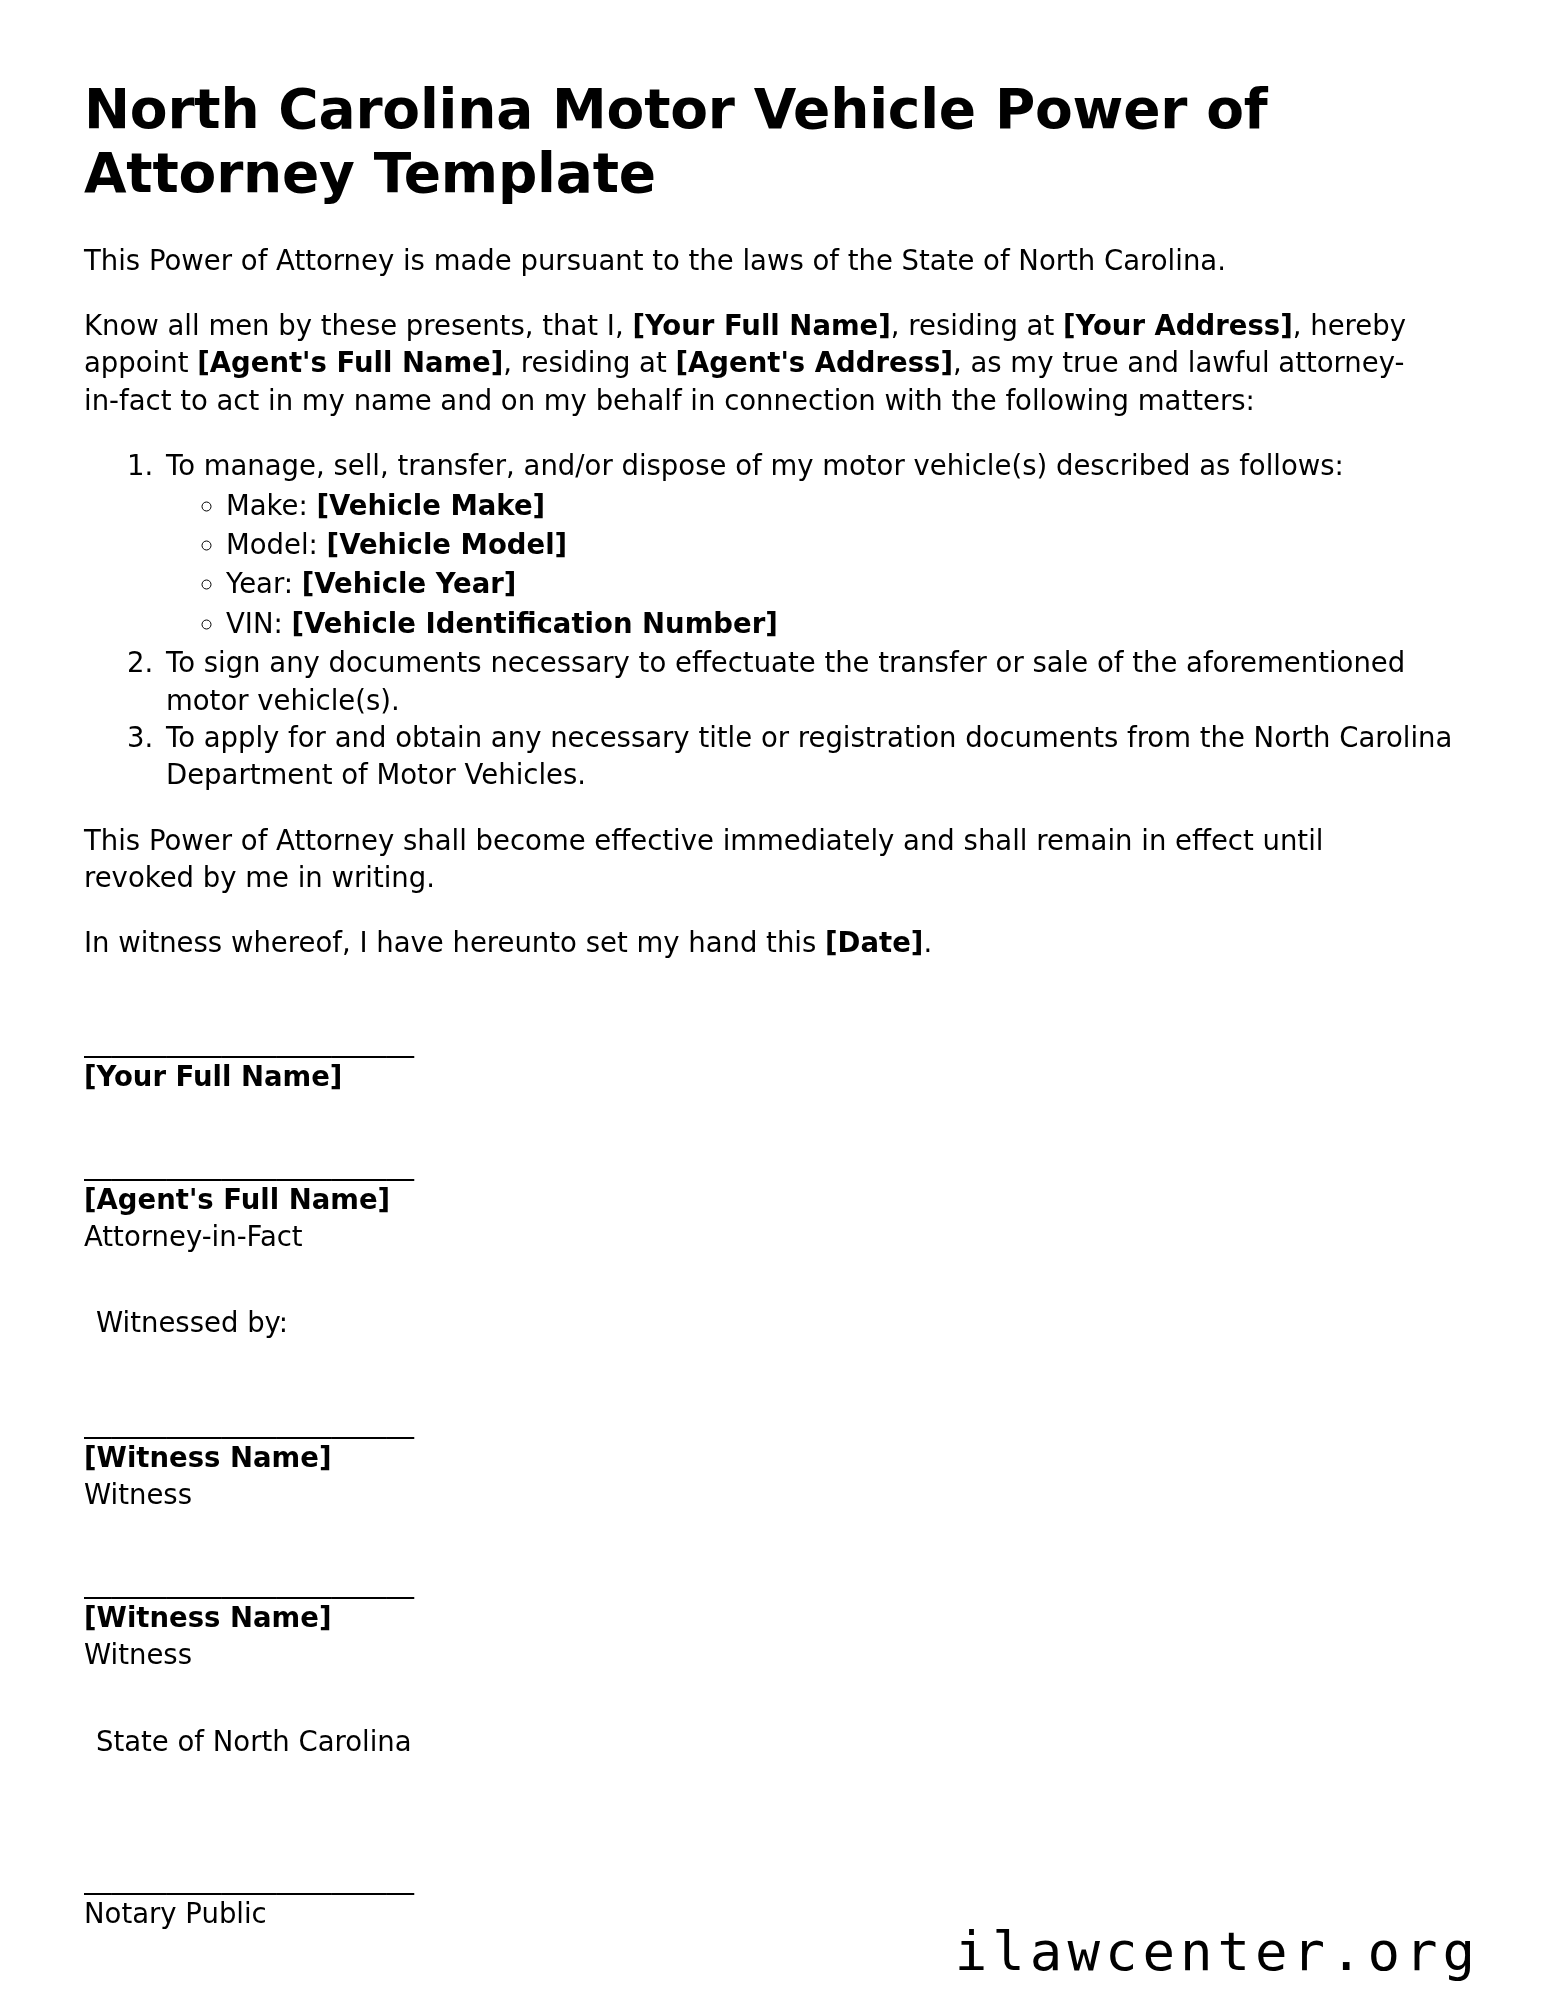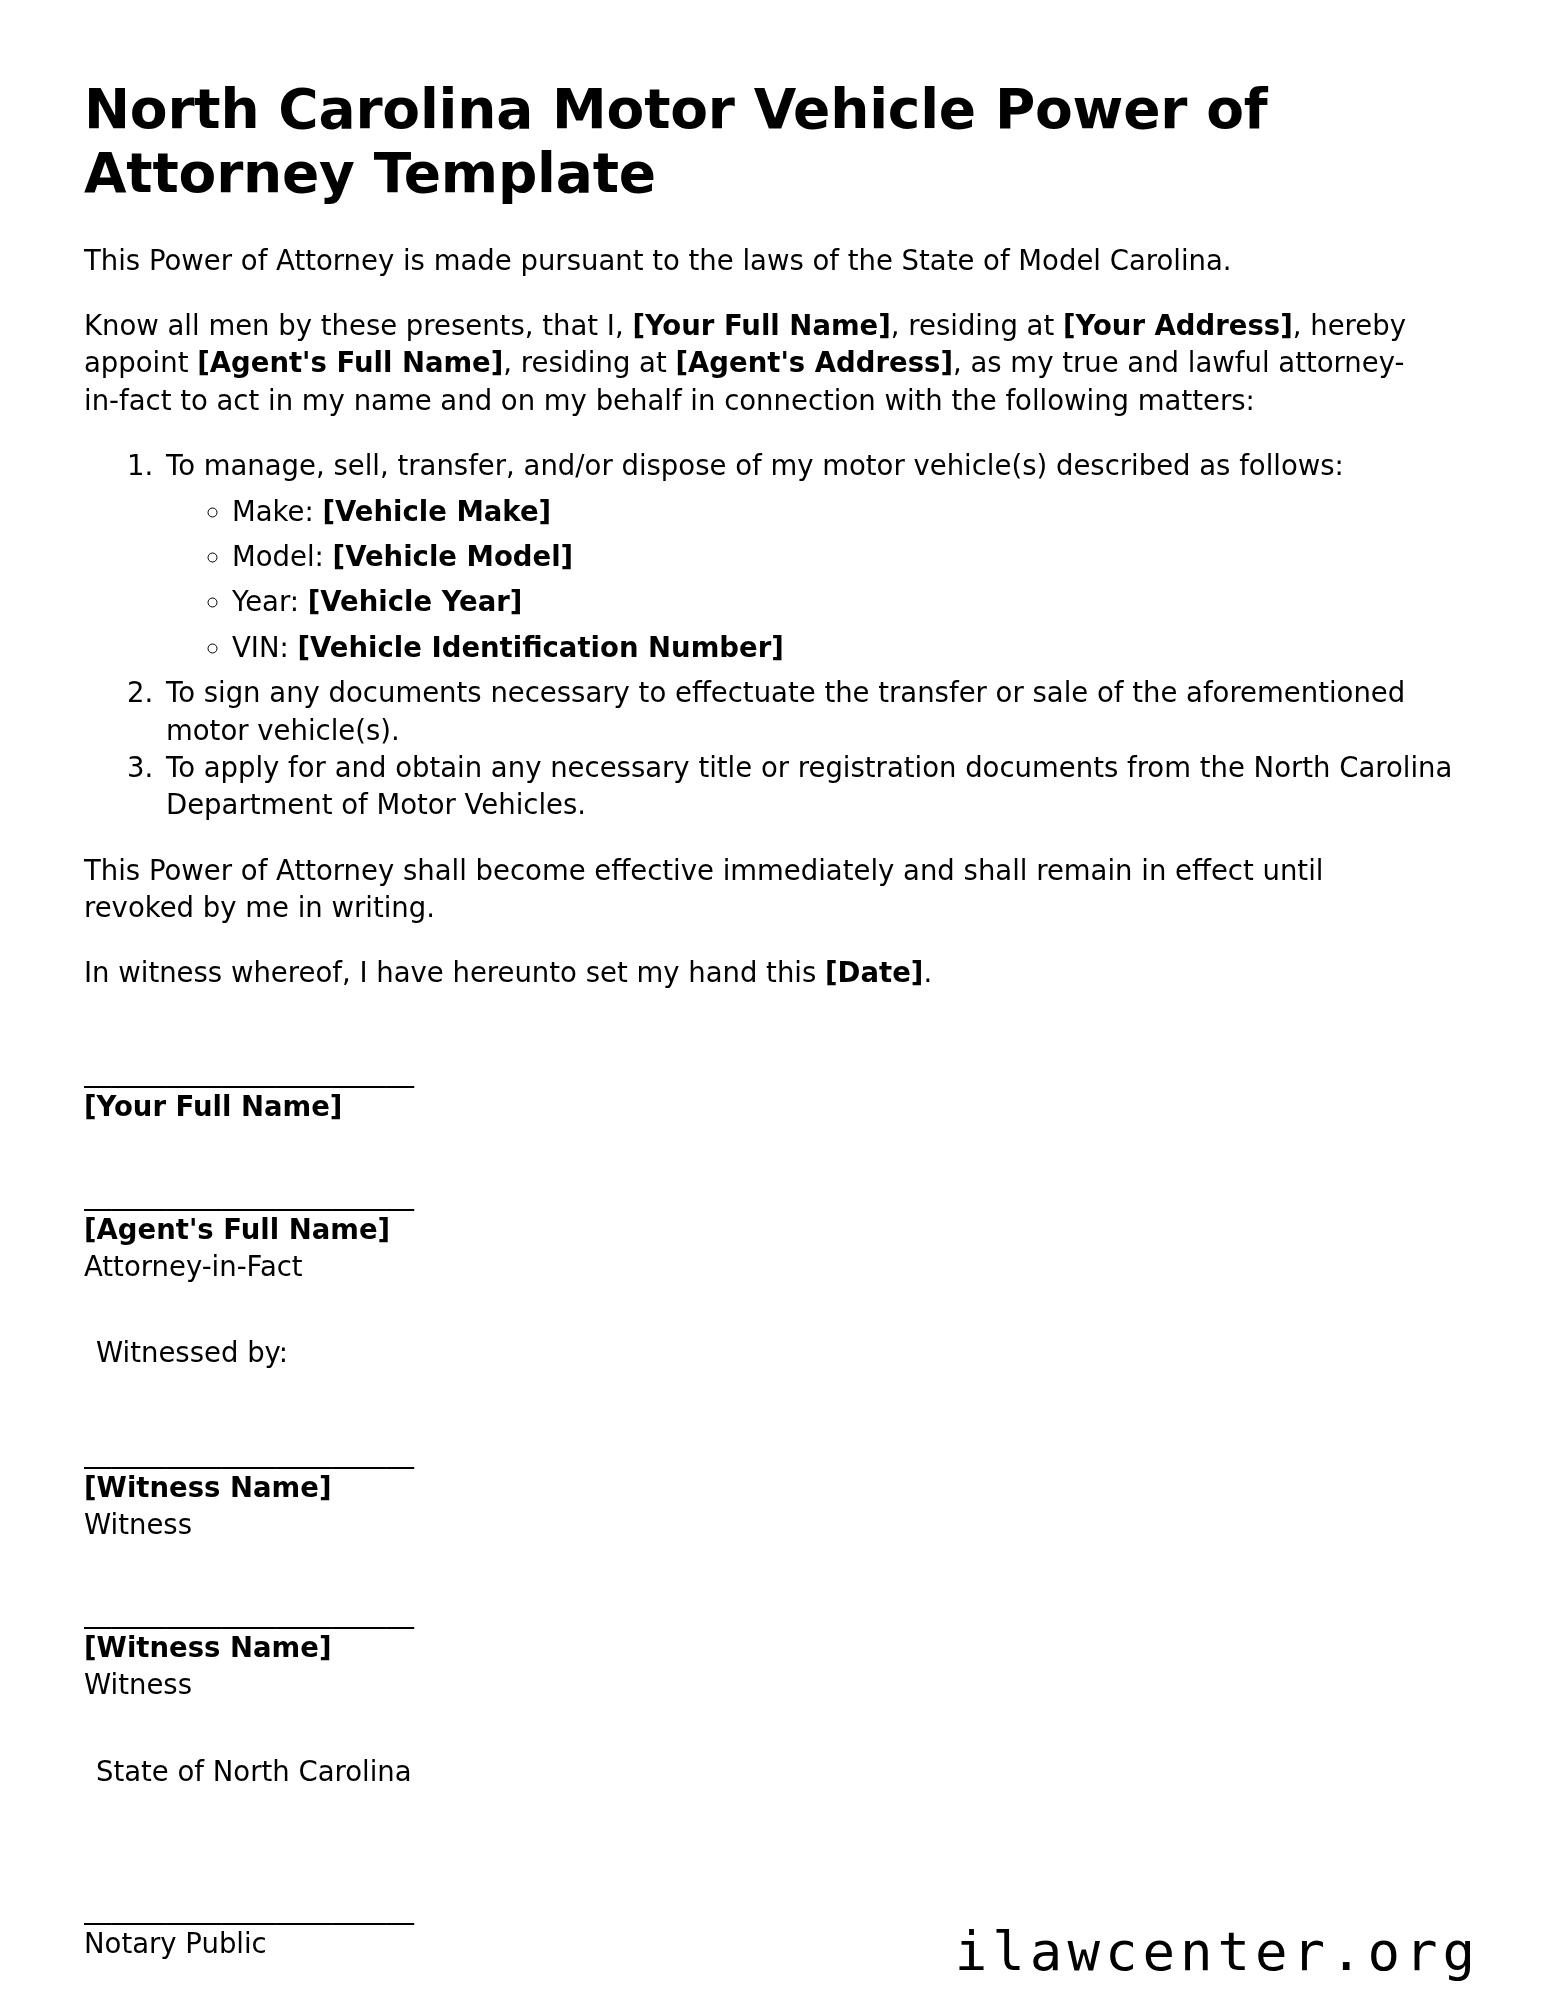--- a/index.html
+++ b/index.html
@@ -51,21 +51,21 @@
   }
   ol.main-list > li {
     margin: 0 0 0 0;
     padding-left: 4px;
   }
   ul.sub-list {
     list-style: circle;
     margin: 0;
     padding-left: 58px;
   }
-  ul.sub-list > li { margin: 8px; }
+  ul.sub-list > li { margin: 2px; }
 
   .sig-block { margin-top: 0; }
   .sig-line {
     font-size: 27.5px;
     line-height: 1.0;
     letter-spacing: 0px;
     white-space: pre;
     margin: 0;
     height: 30px;
     overflow: hidden;
@@ -102,21 +102,21 @@
     white-space: nowrap;
   }
 </style>
 </head>
 <body>
 
 <div class="page">
 
   <h1 class="doc-title">North Carolina Motor Vehicle Power of Attorney Template</h1>
 
-  <p class="para">This Power of Attorney is made pursuant to the laws of the State of Model Carolina.</p>
+  <p class="para">This Power of Attorney is made pursuant to the laws of the State of North Carolina.</p>
 
   <p class="para"><span>Know all men by these presents, that I, </span><b>[Your Full Name]</b><span>, residing at </span><b>[Your Address]</b><span>, hereby appoint </span><b>[Agent's Full Name]</b><span>, residing at </span><b>[Agent's Address]</b><span>, as my true and lawful attorney-in-fact to act in my name and on my behalf in connection with the following matters:</span></p>
 
   <ol class="main-list">
     <li>
       <span>To manage, sell, transfer, and/or dispose of my motor vehicle(s) described as follows:</span>
       <ul class="sub-list">
         <li><span>Make: </span><b>[Vehicle Make]</b></li>
         <li><span>Model: </span><b>[Vehicle Model]</b></li>
         <li><span>Year: </span><b>[Vehicle Year]</b></li>

